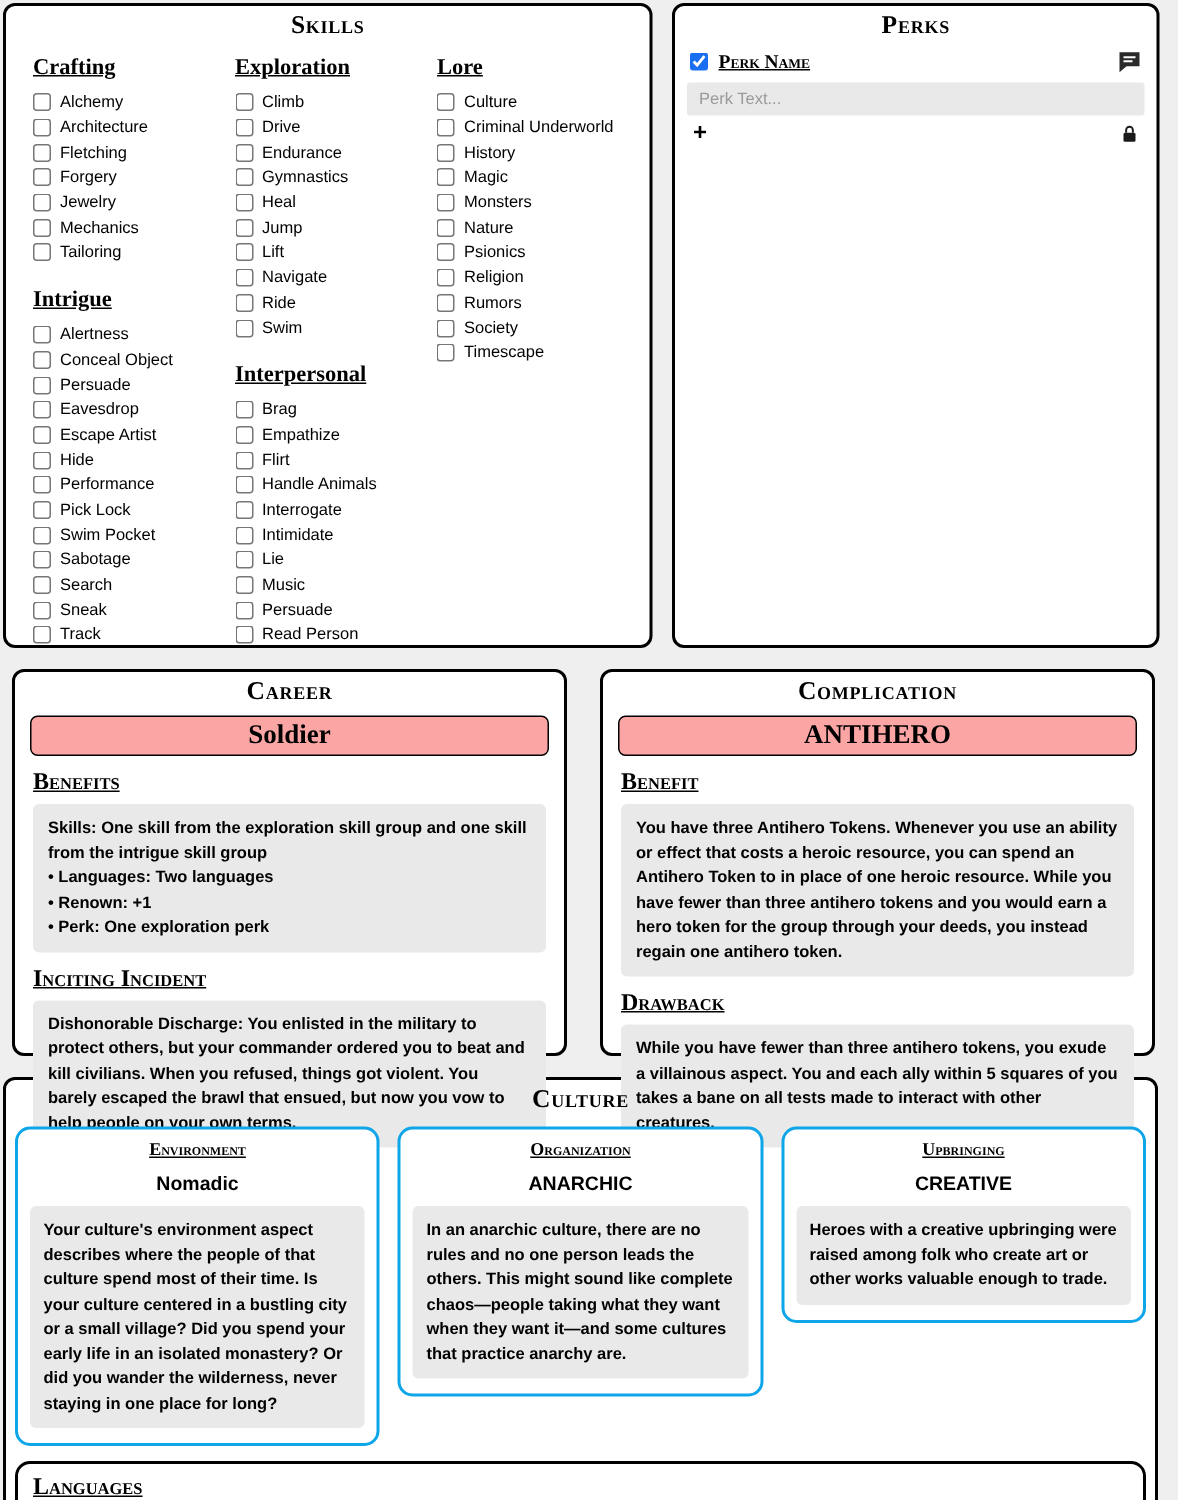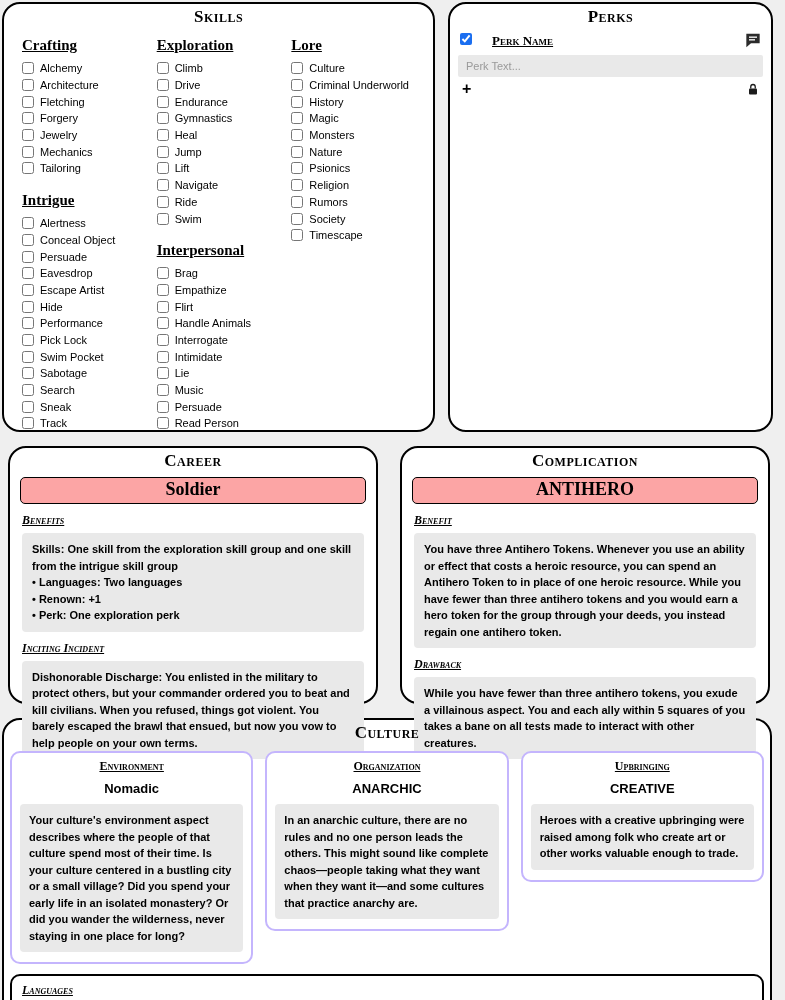--- a/index.html
+++ b/index.html
@@ -6,21 +6,21 @@
     margin: 0; padding: 0;
     width: 785px; height: 1000px;
     overflow: hidden;
     background: #efefef;
     font-family: "Liberation Sans", sans-serif;
     color: #000;
   }
   .panel {
     background: #fff;
     border: 2px solid #000;
-    border-radius: 18px;
+    border-radius: 8px;
     box-sizing: border-box;
   }
   .panel-title {
     text-align: center;
     font-family: "Liberation Serif", serif;
     font-variant: small-caps;
     font-weight: 600;
     font-size: 17px;
     letter-spacing: 0.5px;
     padding-top: 3px;
@@ -43,21 +43,21 @@
   }
   .skill-group + .skill-group .group-heading { margin-top: 15px; }
   .skill {
     display: flex; align-items: center; gap: 6px;
     height: 16.7px; font-size: 11px; cursor: pointer;
   }
   input[type="checkbox"] { width: 12px; height: 12px; margin: 0; flex: none; accent-color: #1a6ef0; }
 
   
   .perks-panel { flex: 1; height: 430px; }
-  .perk-row { display: flex; align-items: flex-start; gap: 20px; margin: 6px 10px 0 10px; }
+  .perk-row { display: flex; align-items: center; gap: 7px; margin: 6px 10px 0 10px; }
   .perk-name {
     font-family: "Liberation Serif", serif;
     font-variant: small-caps;
     font-weight: bold;
     font-size: 13px;
     text-decoration: underline;
   }
   .perk-spacer { flex: 1; }
   .perk-input {
     display: block; box-sizing: border-box;
@@ -85,42 +85,41 @@
     font-family: "Liberation Serif", serif;
     font-weight: bold;
     font-size: 18px;
     padding: 1px 0 3px 0;
     cursor: pointer;
   }
   .section-heading {
     font-family: "Liberation Serif", serif;
     font-variant: small-caps;
     font-weight: bold;
-    font-size: 12px;
+    font-size: 16px;
     text-decoration: underline;
     margin: 9px 12px 5px 12px;
-    font-style: italic;
   }
   .gray-box {
     margin: 0 12px;
     background: #e9e9e9;
     border-radius: 4px;
     padding: 8px 10px;
     font-size: 11px;
     font-weight: bold;
     line-height: 1.5;
   }
   .pre-line { white-space: pre-line; }
 
   
   .culture-panel { height: 300px; }
   .aspects { display: flex; align-items: flex-start; gap: 12px; margin: 8px 6px 0 6px; }
   .aspect-box {
     flex: 1;
-    border: 2px solid #c4b5fd;
+    border: 2px solid #0ea5e9;
     border-radius: 10px;
     background: #fff;
     padding: 6px 8px 10px 8px;
     cursor: pointer;
   }
   .aspect-heading {
     text-align: center;
     font-family: "Liberation Serif", serif;
     font-variant: small-caps;
     font-weight: bold;

